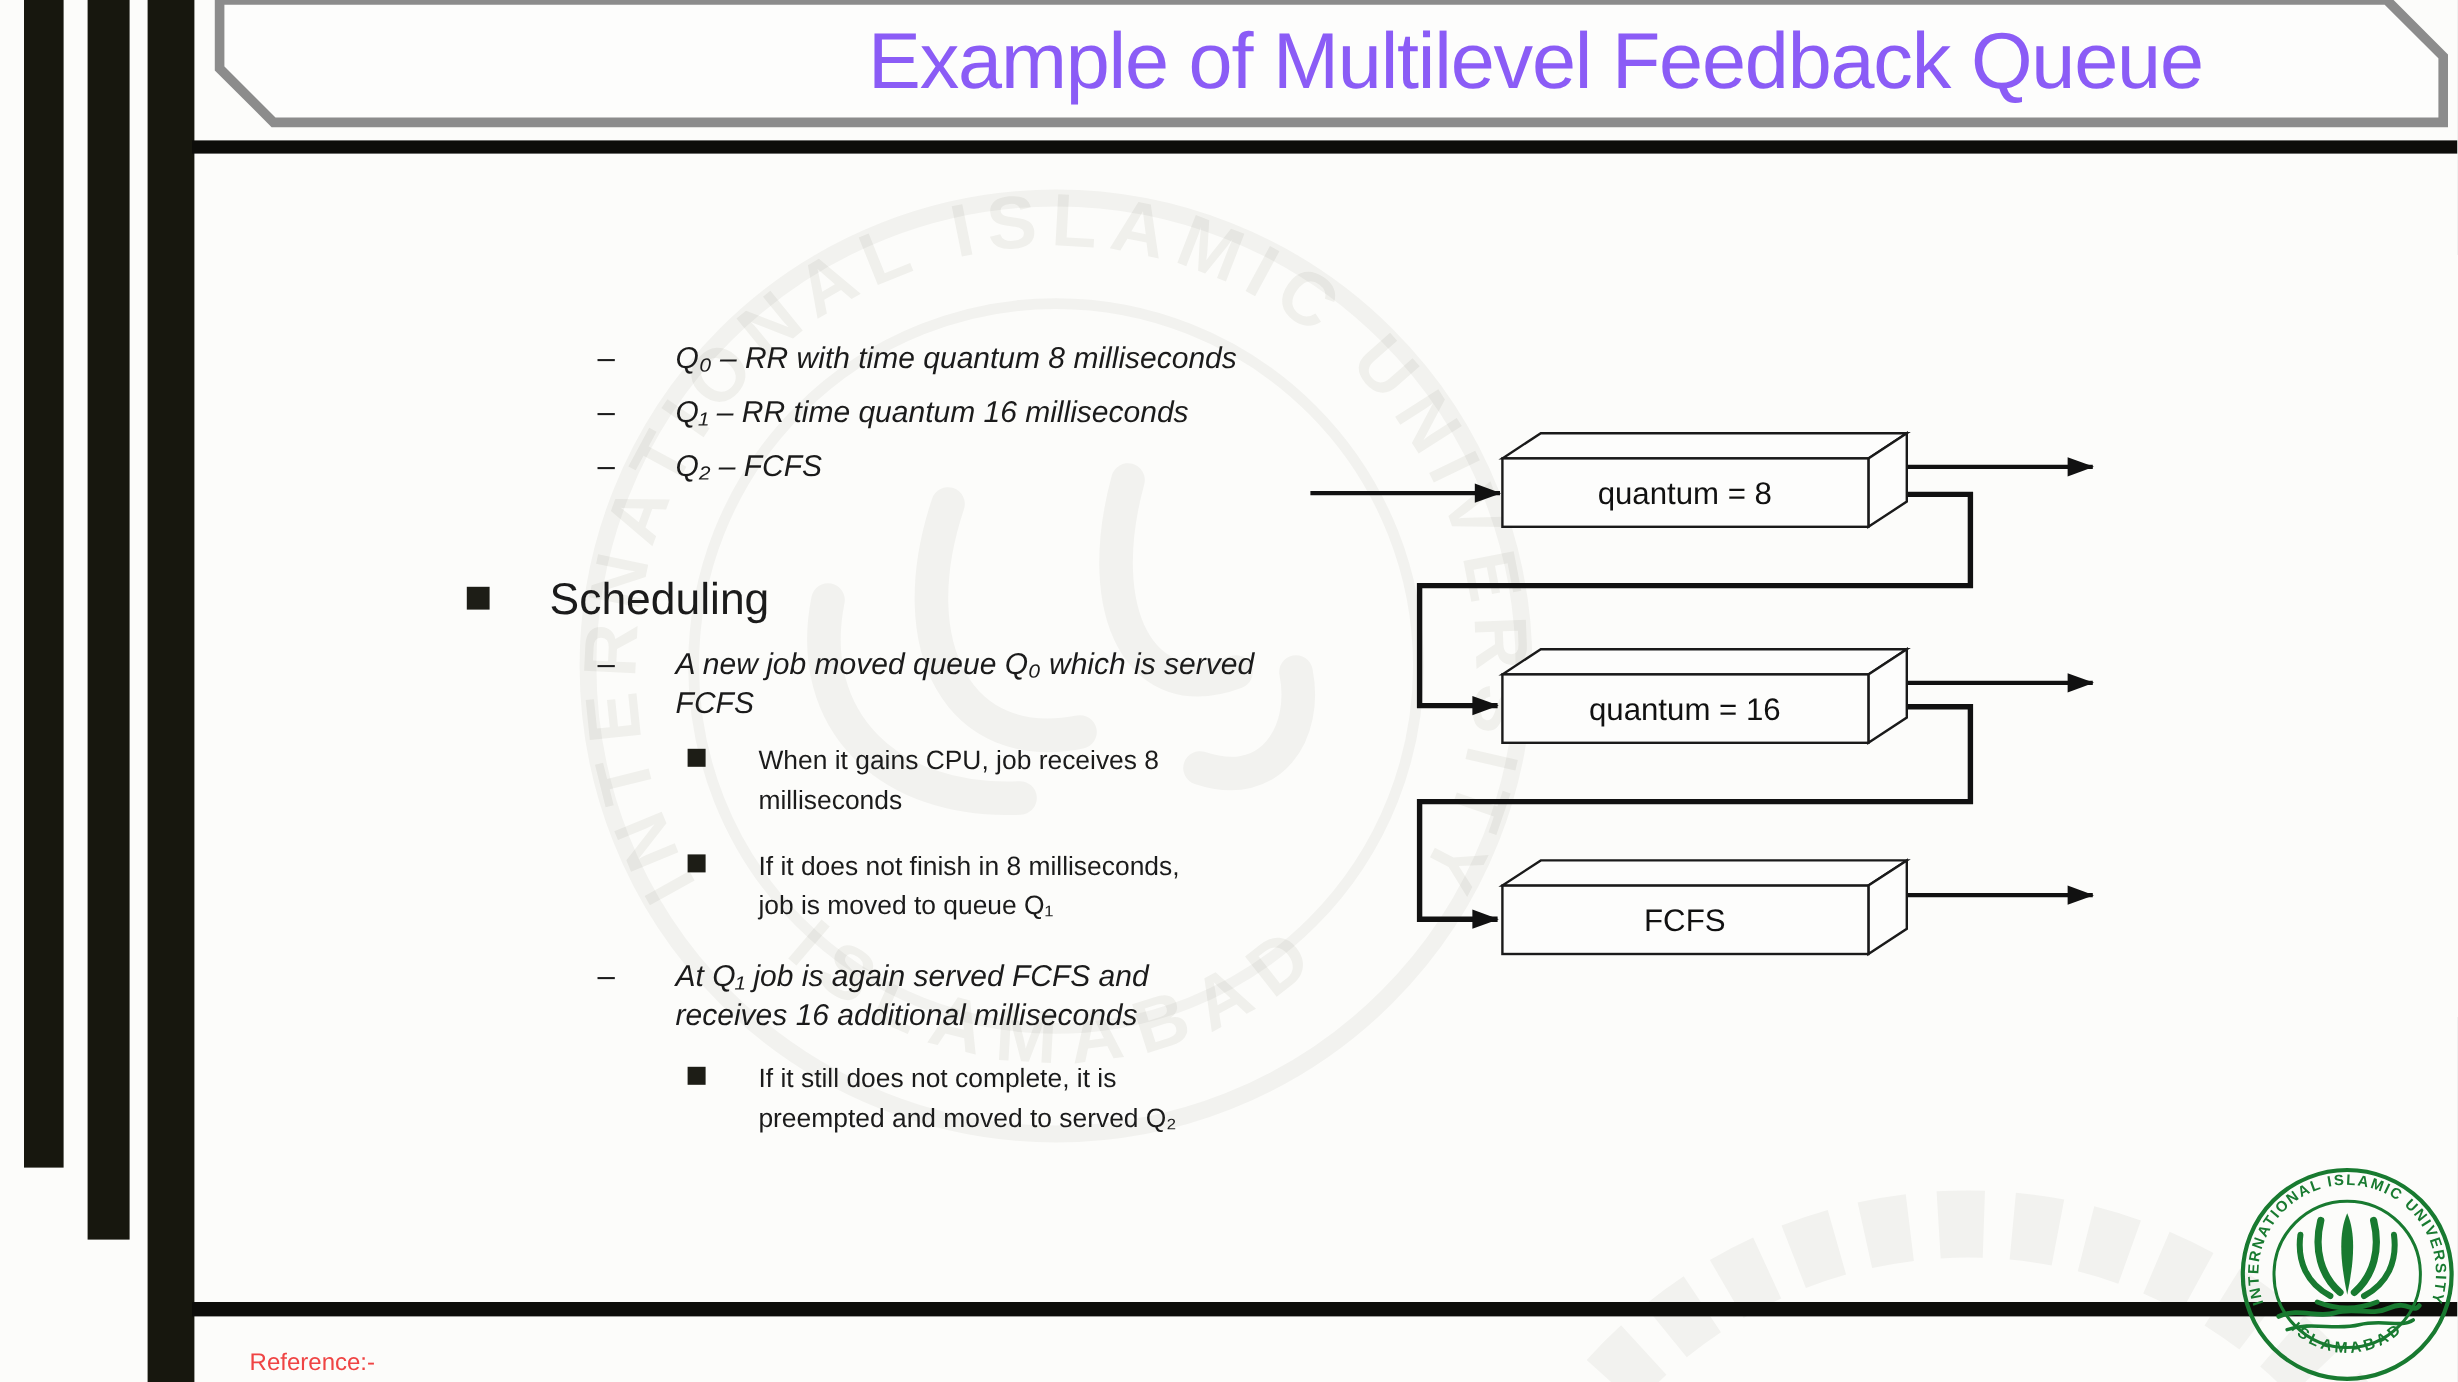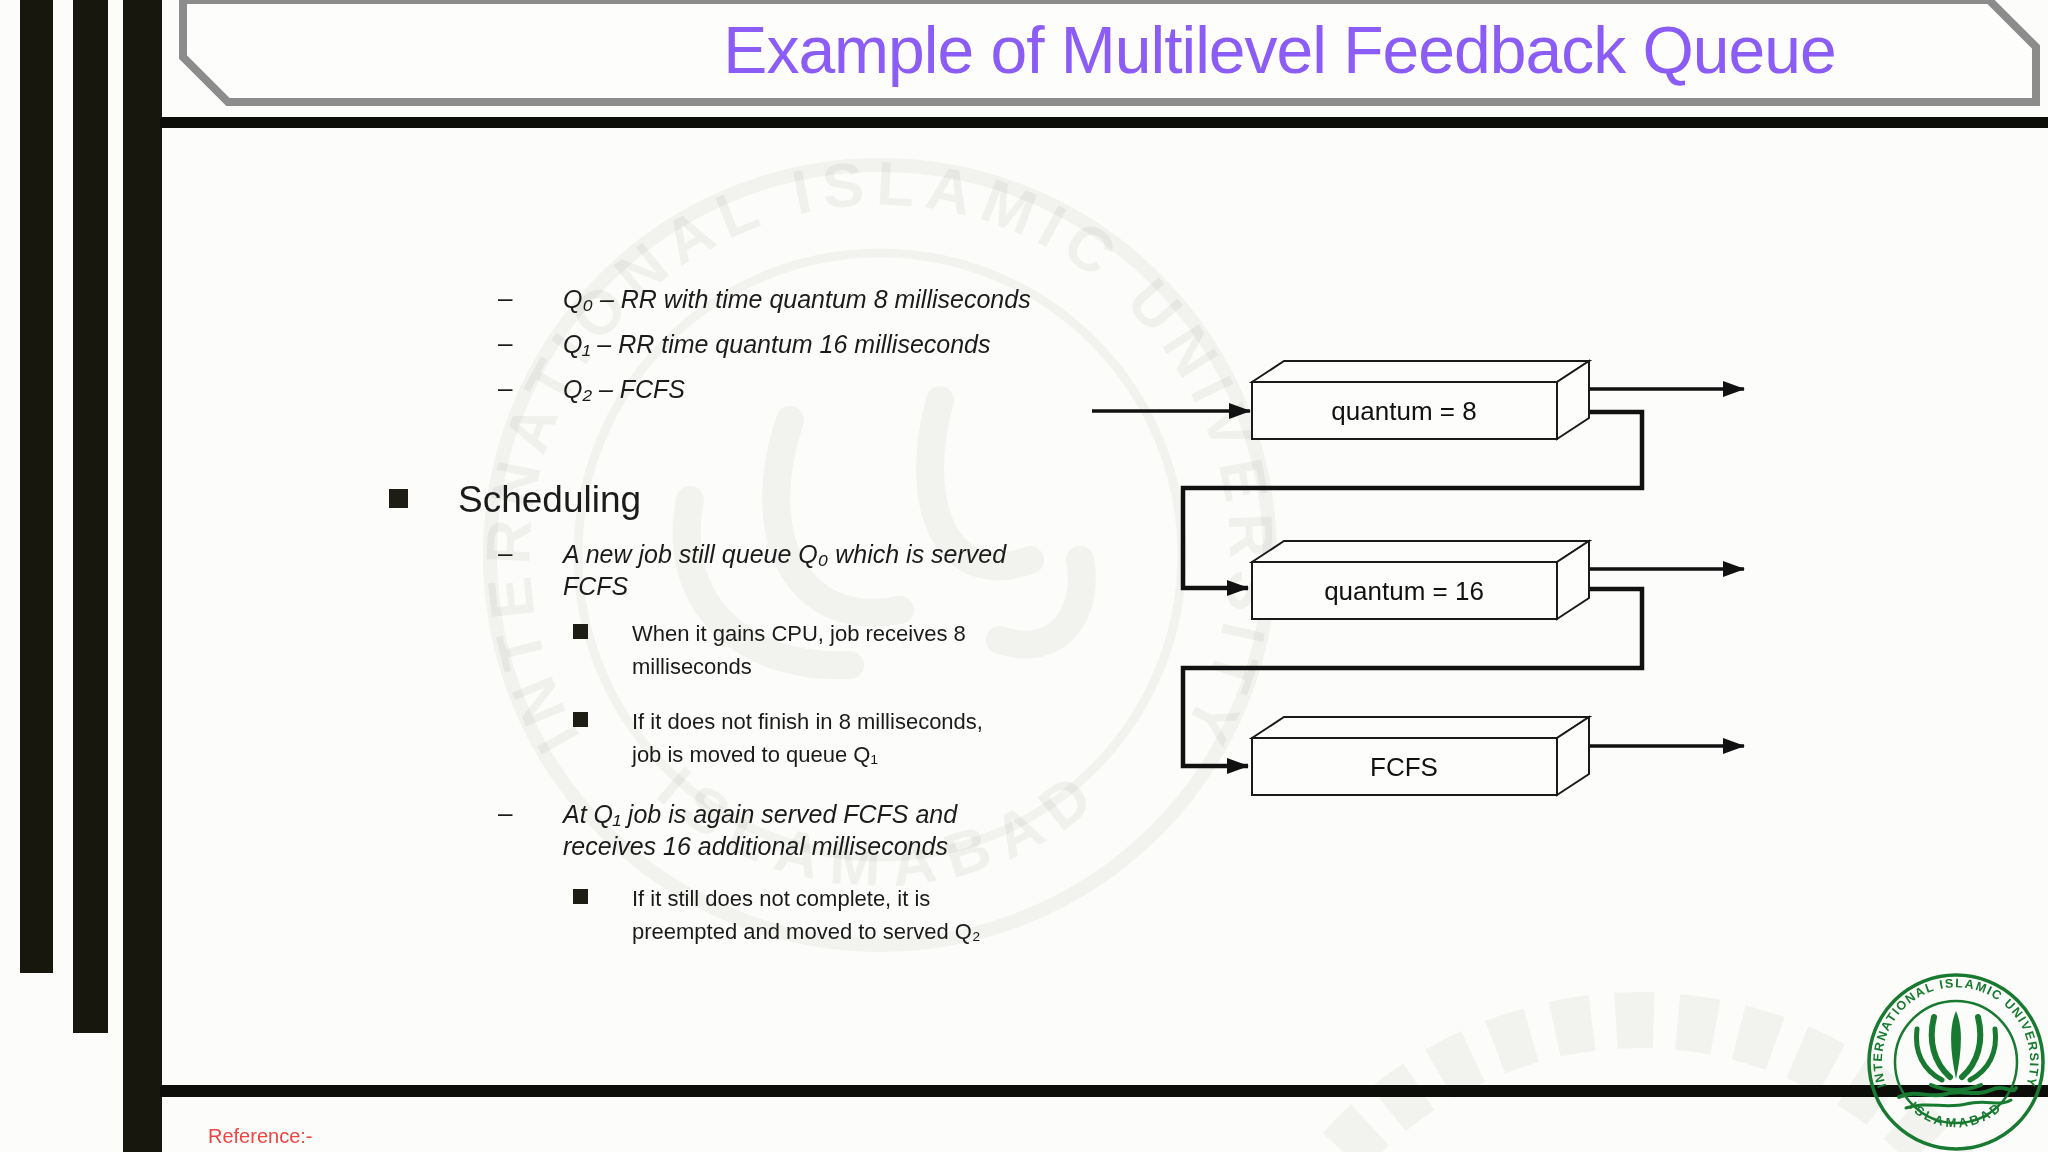--- a/index.html
+++ b/index.html
@@ -105,21 +105,21 @@
 
   <div class="row l1" style="left:389px;top:478px;">
     <span class="marker">
         <span class="sq"></span>
       </span>
     <span>Scheduling</span>
   </div>
 
   <div class="row l2" style="left:498px;top:538px;">
     <span class="marker">–</span>
-    <span style="width:515px;">A new job still queue Q₀ which is served FCFS</span>
+    <span style="width:515px;">A new job moved queue Q₀ which is served FCFS</span>
   </div>
   <div class="row l3" style="left:573px;top:617px;">
     <span class="marker">
         <span class="sq"></span>
       </span>
     <span style="width:372px;">When it gains CPU, job receives 8 milliseconds</span>
   </div>
   <div class="row l3" style="left:573px;top:705px;">
     <span class="marker">
         <span class="sq"></span>

